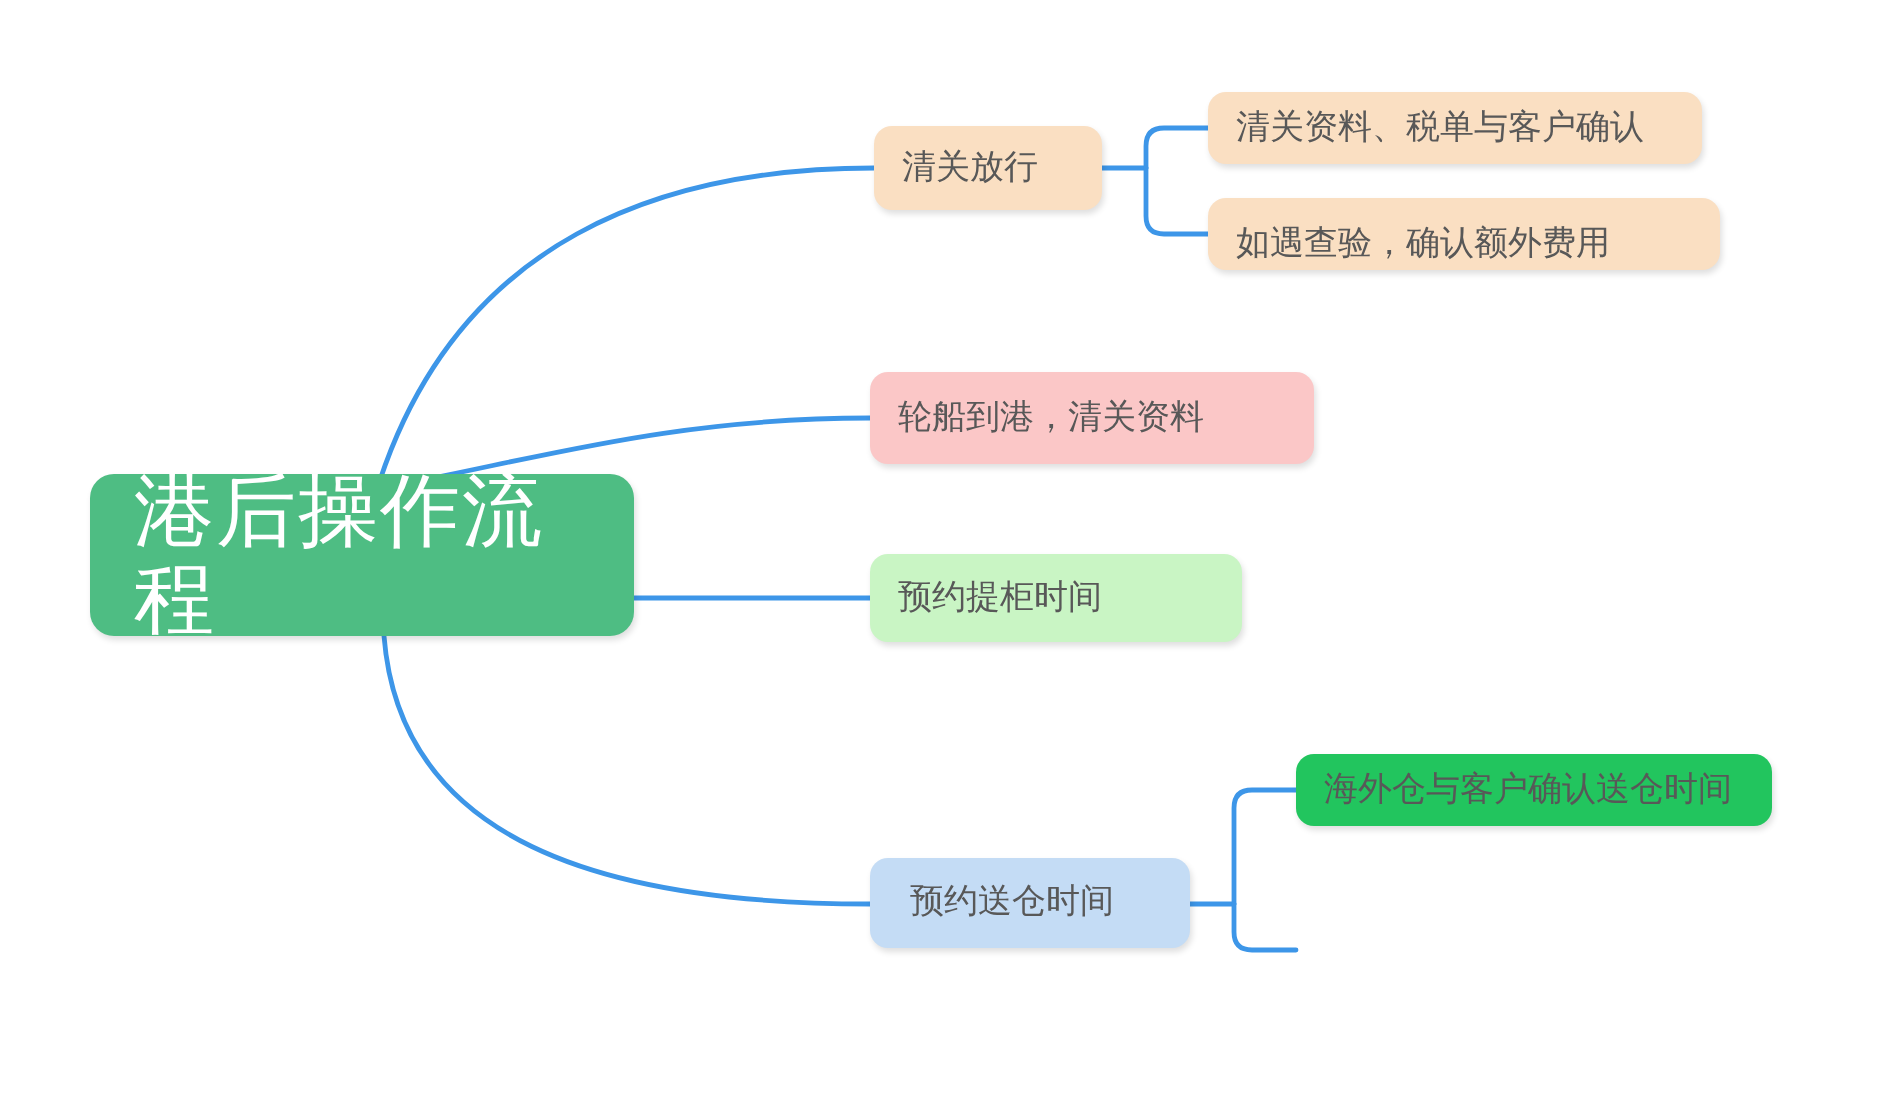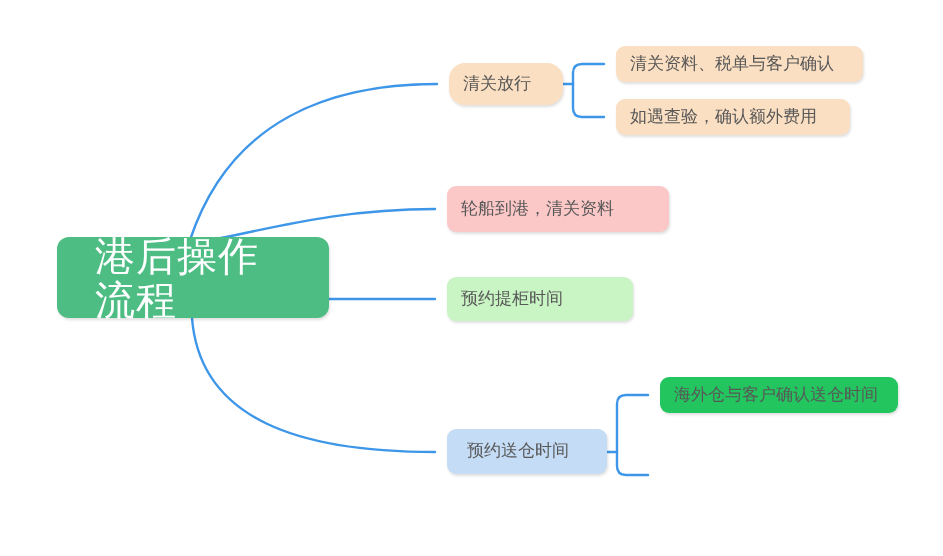--- a/index.html
+++ b/index.html
@@ -28,28 +28,27 @@
   }
   .node {
     position: absolute;
     box-sizing: border-box;
     border-radius: 9px;
     display: flex;
     align-items: center;
     justify-content: flex-start;
     white-space: pre-line;
     box-shadow: 1px 2px 3px rgba(0,0,0,0.13);
-    margin-left: 12px;
   }
   .node-root {
     background: #4ebd83;
     color: #ffffff;
     font-size: 40px;
     letter-spacing: 1px;
-    padding: 0 38px;
+    padding: 0 22px;
     border-radius: 12px;
     line-height: 1.1;
   }
   .node-branch, .node-leaf {
     color: #585858;
     font-size: 17px;
     padding: 0 14px;
     line-height: 1.45;
   }
   .node-leaf.multiline {
@@ -85,29 +84,29 @@
       <path d="M 595,452 L 617,452"></path>
       <path d="M 617,452 L 617,404 Q 617,395 626,395 L 648,395"></path>
       <path d="M 617,452 L 617,466 Q 617,475 626,475 L 648,475"></path>
     </g>
   </svg>
 
   <div class="node node-root" style="left:45px; top:237px; width:272px; height:81px;">
     <span>港后操作流程</span>
   </div>
 
-  <div class="node node-branch c-orange" style="left:437px; top:63px; width:114px; height:42px;border-radius:16px;">
+  <div class="node node-branch c-orange" style="left:437px; top:63px; width:114px; height:42px;">
     <span>清关放行</span>
   </div>
 
   <div class="node node-leaf c-orange-l" style="left:604px; top:46px; width:247px; height:36px;">
     <span>清关资料、税单与客户确认</span>
   </div>
 
-  <div class="node node-leaf c-orange-l" style="left:604px; top:99px; width:234px; height:36px;">
+  <div class="node node-leaf c-orange-l" style="left:604px; top:99px; width:256px; height:36px;align-items:flex-end;">
     <span>如遇查验，确认额外费用</span>
   </div>
 
   <div class="node node-branch c-pink" style="left:435px; top:186px; width:222px; height:46px;">
     <span>轮船到港，清关资料</span>
   </div>
 
   <div class="node node-branch c-green" style="left:435px; top:277px; width:186px; height:44px;">
     <span>预约提柜时间</span>
   </div>

